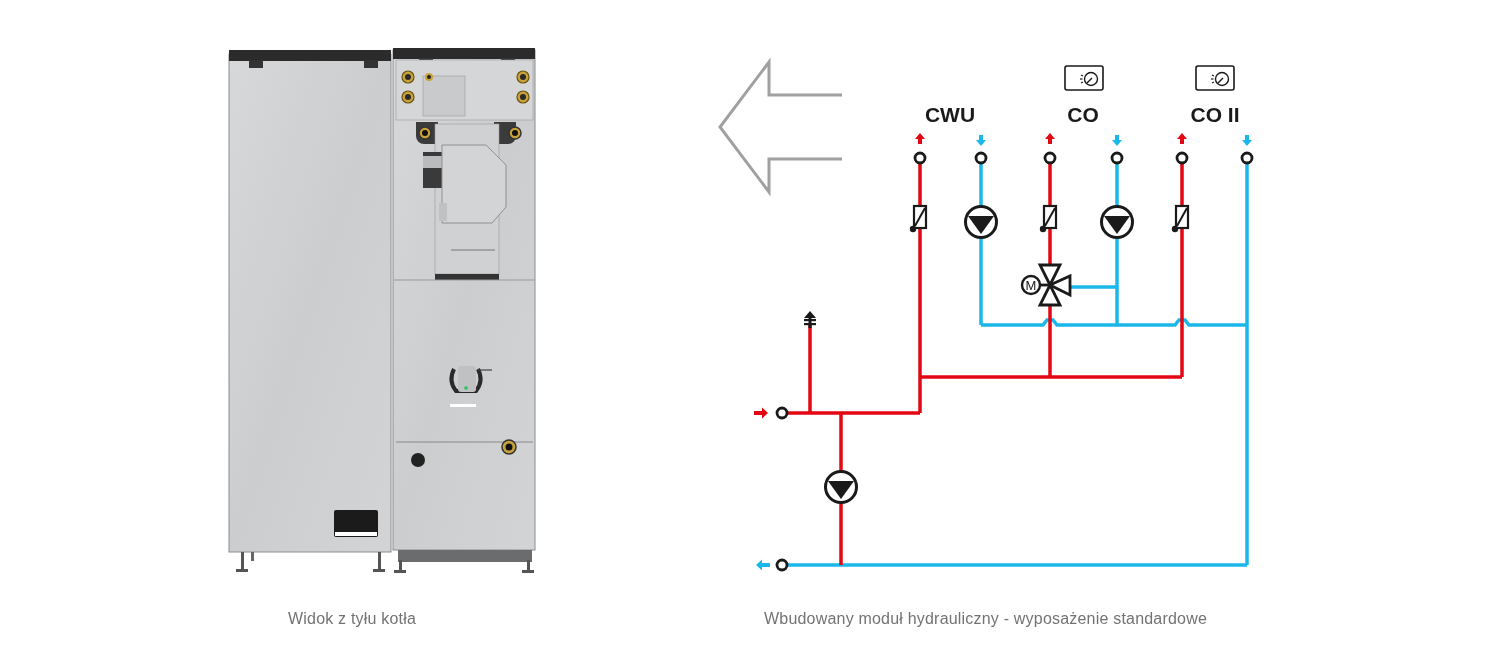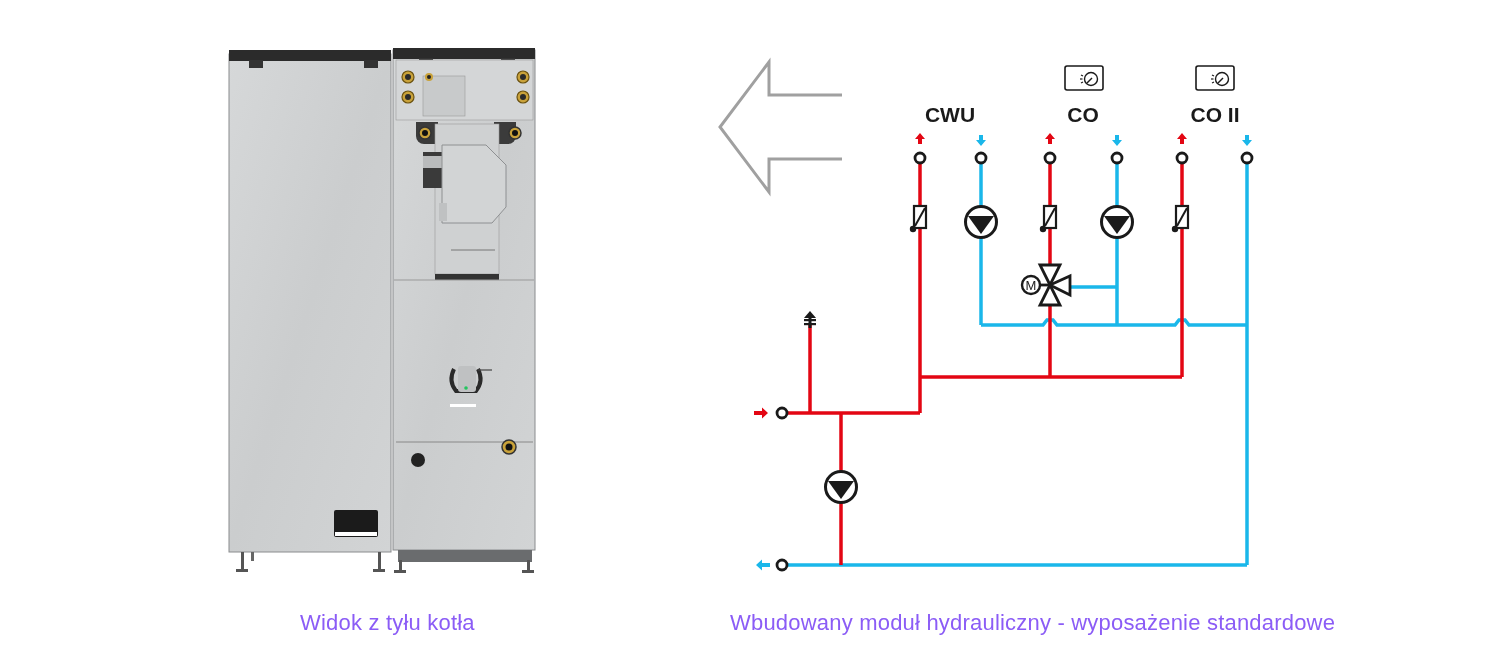--- a/index.html
+++ b/index.html
@@ -1,20 +1,20 @@
 <!DOCTYPE html>
 <html><head>
 <meta charset="utf-8">
 <style>
   html, body { margin:0; padding:0; background:#ffffff; }
   body { width:1492px; height:660px; position:relative; overflow:hidden; font-family:"Liberation Sans", sans-serif; }
   .boiler { position:absolute; left:226px; top:46px; width:312px; height:530px; }
-  .caption { position:absolute; top:610px; font-size:22px; color:#8b5cf6; letter-spacing:0.2px; font-family:"Liberation Sans", sans-serif;margin-left:12px; }
+  .caption { position:absolute; top:610px; font-size:16px; color:#737373; letter-spacing:0.2px; font-family:"Liberation Sans", sans-serif; }
   #cap-left { left:288px; }
-  #cap-right { left:718px; }
+  #cap-right { left:764px; }
   .diagram { position:absolute; left:0; top:0; width:1492px; height:660px; }
   .lbl { font-family:"Liberation Sans", sans-serif; font-weight:bold; font-size:21px; fill:#1a1a1a; }
 </style>
 </head>
 <body>
 
 <svg class="boiler" viewBox="0 0 312 530" width="312" height="530">
   <defs>
     <linearGradient id="panelGrad" x1="0" y1="0" x2="1" y2="1">
       <stop offset="0" stop-color="#d6d8d9"></stop>

